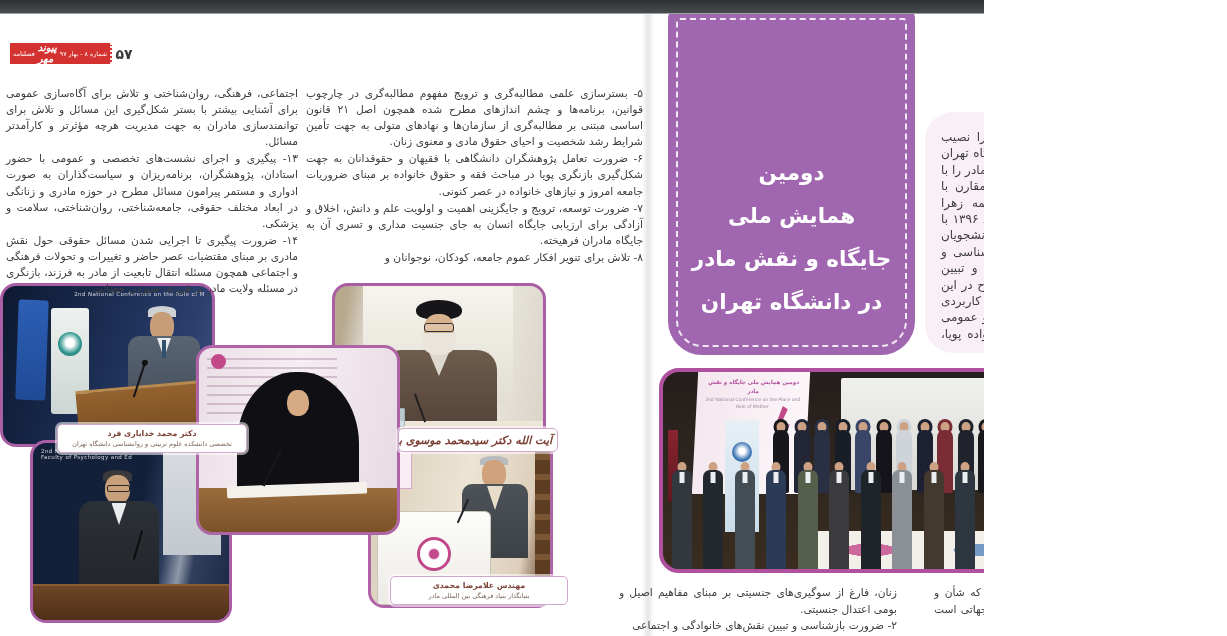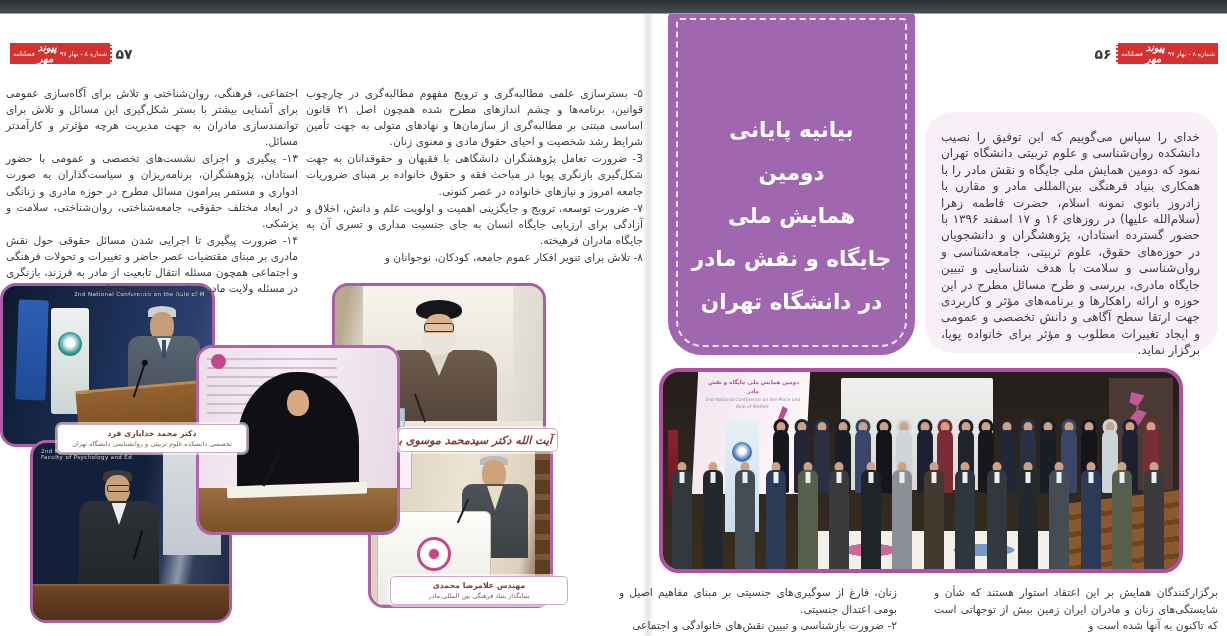--- a/index.html
+++ b/index.html
@@ -1,16 +1,16 @@
 <!DOCTYPE html>
 <html lang="fa"><head>
 <meta charset="utf-8">
 <style>
   html,body{margin:0;padding:0;background:#fff;}
-  .screen{position:relative;width:1227px;height:636px;background:#fff;overflow:hidden;
+  .screen{position:relative;width:984px;height:636px;background:#fff;overflow:hidden;
           font-family:"DejaVu Sans",sans-serif;}
 
   
   .top-bar{position:absolute;left:0;top:0;width:1227px;height:13px;
            background:linear-gradient(#2c3033,#474c4f);border-bottom:1px solid #9aa0a3;z-index:30;}
   .fold{position:absolute;left:642px;top:13px;width:12px;height:623px;z-index:1;
         background:linear-gradient(90deg,rgba(0,0,0,0),rgba(0,0,0,.10) 50%,rgba(0,0,0,0));}
 
   
   .hdr{position:absolute;top:43px;height:21px;display:flex;background:#d43230;z-index:5;}
@@ -179,21 +179,21 @@
     <div class="hdr-num">۵۷</div>
   </div>
 
   <div class="col" style="left:6px;top:86px;width:292px;">
     <p>اجتماعی، فرهنگی، روان‌شناختی و تلاش برای آگاه‌سازی عمومی برای آشنایی بیشتر با بستر شکل‌گیری این مسائل و تلاش برای توانمندسازی مادران به جهت مدیریت هرچه مؤثرتر و کارآمدتر مسائل.</p>
     <p>۱۳- پیگیری و اجرای نشست‌های تخصصی و عمومی با حضور استادان، پژوهشگران، برنامه‌ریزان و سیاست‌گذاران به صورت ادواری و مستمر پیرامون مسائل مطرح در حوزه مادری و زنانگی در ابعاد مختلف حقوقی، جامعه‌شناختی، روان‌شناختی، سلامت و پزشکی.</p>
     <p>۱۴- ضرورت پیگیری تا اجرایی شدن مسائل حقوقی حول نقش مادری بر مبنای مقتضیات عصر حاضر و تغییرات و تحولات فرهنگی و اجتماعی همچون مسئله انتقال تابعیت از مادر به فرزند، بازنگری در مسئله ولایت مادر بر فرزند، سپردن حضانت</p>
   </div>
   <div class="col" style="left:306px;top:86px;width:337px;">
     <p>۵- بسترسازی علمی مطالبه‌گری و ترویج مفهوم مطالبه‌گری در چارچوب قوانین، برنامه‌ها و چشم اندازهای مطرح شده همچون اصل ۲۱ قانون اساسی مبتنی بر مطالبه‌گری از سازمان‌ها و نهادهای متولی به جهت تأمین شرایط رشد شخصیت و احیای حقوق مادی و معنوی زنان.</p>
-    <p>3- ضرورت تعامل پژوهشگران دانشگاهی با فقیهان و حقوقدانان به جهت شکل‌گیری بازنگری پویا در مباحث فقه و حقوق خانواده بر مبنای ضروریات جامعه امروز و نیازهای خانواده در عصر کنونی.</p>
+    <p>۶- ضرورت تعامل پژوهشگران دانشگاهی با فقیهان و حقوقدانان به جهت شکل‌گیری بازنگری پویا در مباحث فقه و حقوق خانواده بر مبنای ضروریات جامعه امروز و نیازهای خانواده در عصر کنونی.</p>
     <p>۷- ضرورت توسعه، ترویج و جایگزینی اهمیت و اولویت علم و دانش، اخلاق و آزادگی برای ارزیابی جایگاه انسان به جای جنسیت مداری و تسری آن به جایگاه مادران فرهیخته.</p>
     <p>۸- تلاش برای تنویر افکار عموم جامعه، کودکان، نوجوانان و</p>
   </div>
 
   <div class="photo ph-a" style="left:0;top:283px;width:215px;height:164px;z-index:1;">
     <div class="ov">2nd National Conference on the Role of M</div>
     <i class="fl1"></i>
     <i class="fl2"></i>
     <span class="hair"></span>
     <span class="head"></span>
@@ -264,21 +264,20 @@
     <div class="hdr-num">۵۶</div>
     <div class="hdr-text dot-l">
       <span class="hdr-mag">فصلنامه</span>
       <span class="hdr-logo">پیوند مهر</span>
       <span class="hdr-issue">شماره ۸ - بهار ۹۷</span>
     </div>
   </div>
 
   <div class="banner" style="background: rgb(160, 102, 176);">
     <div class="banner-text">
-      <span>بیانیه پایانی</span>
       <span>دومین</span>
       <span>همایش ملی</span>
       <span>جایگاه و نقش مادر</span>
       <span>در دانشگاه تهران</span>
     </div>
   </div>
 
   <div class="lead-box">
     <div class="txt">خدای را سپاس می‌گوییم که این توفیق را نصیب دانشکده روان‌شناسی و علوم تربیتی دانشگاه تهران نمود که دومین همایش ملی جایگاه و نقش مادر را با همکاری بنیاد فرهنگی بین‌المللی مادر و مقارن با زادروز بانوی نمونه اسلام، حضرت فاطمه زهرا (سلام‌الله علیها) در روزهای ۱۶ و ۱۷ اسفند ۱۳۹۶ با حضور گسترده استادان، پژوهشگران و دانشجویان در حوزه‌های حقوق، علوم تربیتی، جامعه‌شناسی و روان‌شناسی و سلامت با هدف شناسایی و تبیین جایگاه مادری، بررسی و طرح مسائل مطرح در این حوزه و ارائه راهکارها و برنامه‌های مؤثر و کاربردی جهت ارتقا سطح آگاهی و دانش تخصصی و عمومی و ایجاد تغییرات مطلوب و مؤثر برای خانواده پویا، برگزار نماید.</div>
   </div>

